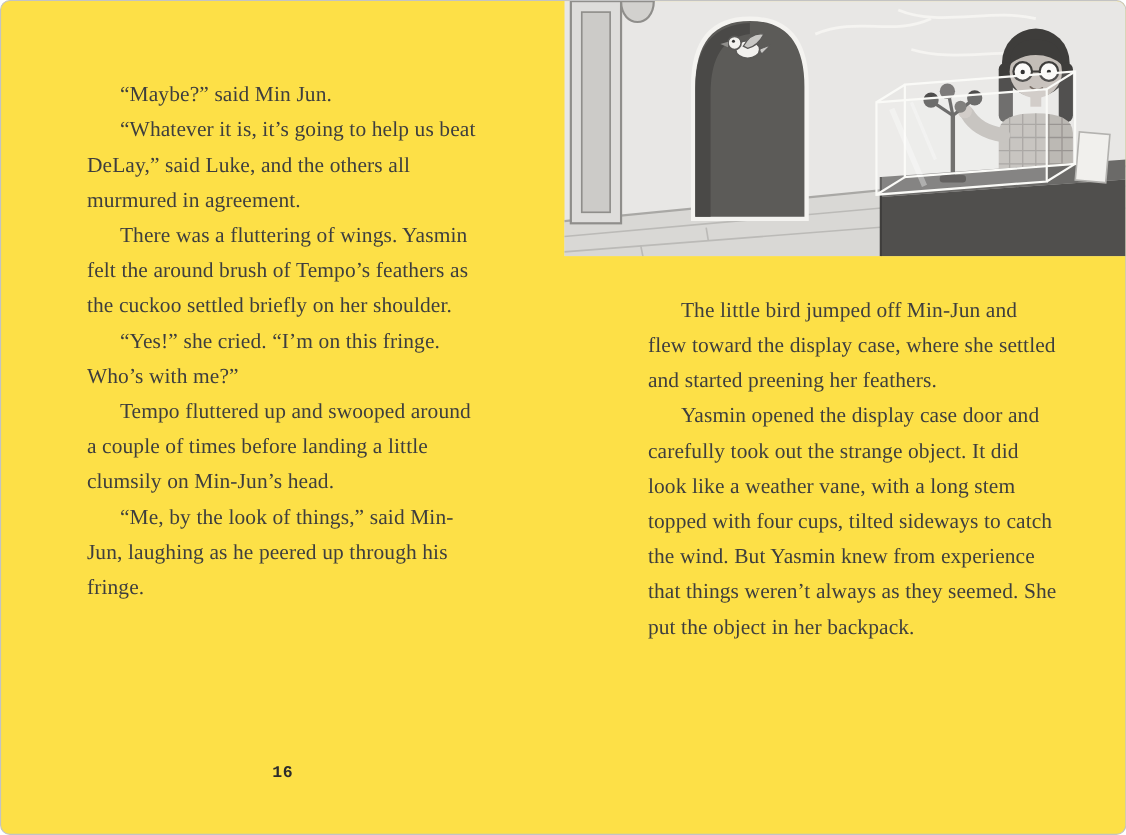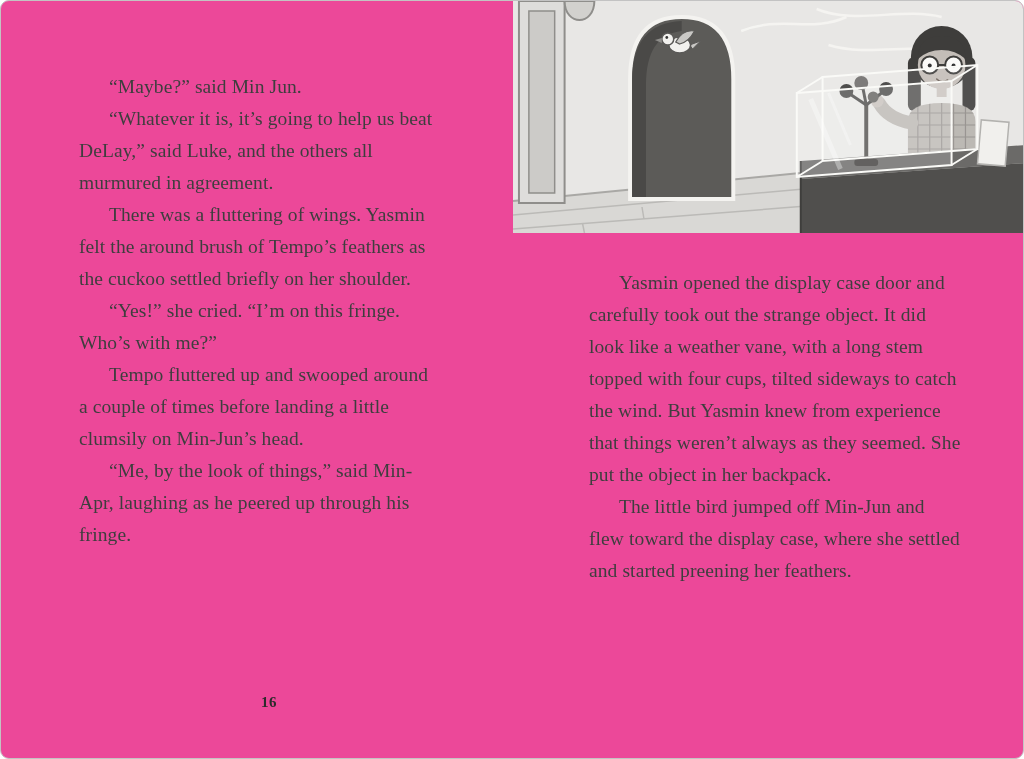--- a/index.html
+++ b/index.html
@@ -1,21 +1,21 @@
 <!DOCTYPE html>
 <html><head>
 <meta charset="utf-8">
 <style>
   html, body { margin: 0; padding: 0; background: #ffffff; }
   .spread {
     position: relative;
     width: 1024px;
     height: 759px;
     box-sizing: border-box;
-    background: #ec4899;
+    background: #fde047;
     border: 1px solid #c3c3c3;
     border-radius: 9px;
     overflow: hidden;
     font-family: "Liberation Serif", "DejaVu Serif", serif;
     color: #3e3e3e;
   }
   .page { position: absolute; top: 0; height: 100%; width: 512px; }
   .page-left  { left: 0; }
   .page-right { left: 512px; }
 
@@ -34,43 +34,43 @@
   .illustration {
     position: absolute;
     top: 0; left: 0;
     width: 512px; height: 232px;
   }
   .illustration svg { display: block; width: 100%; height: 100%; }
 
   .page-number {
     position: absolute;
     bottom: 47px;
-    left: 12px;
+    left: 0;
     width: 100%;
     text-align: center;
-    font-family: Liberation Serif, serif;
+    font-family: Liberation Mono, monospace;
     font-weight: bold;
     font-size: 15px;
     letter-spacing: 0.5px;
     color: #2c2c2c;
   }
 </style>
 </head>
 <body>
 
 <div class="spread">
 
   <section class="page page-left">
     <div class="text-block">
       <p>“Maybe?” said Min Jun.</p>
       <p>“Whatever it is, it’s going to help us beat DeLay,” said Luke, and the others all murmured in agreement.</p>
       <p>There was a fluttering of wings. Yasmin felt the around brush of Tempo’s feathers as the cuckoo settled briefly on her shoulder.</p>
       <p>“Yes!” she cried. “I’m on this fringe. Who’s with me?”</p>
       <p>Tempo fluttered up and swooped around a couple of times before landing a little clumsily on Min-Jun’s head.</p>
-      <p>“Me, by the look of things,” said Min-Apr, laughing as he peered up through his fringe.</p>
+      <p>“Me, by the look of things,” said Min-Jun, laughing as he peered up through his fringe.</p>
     </div>
     <div class="page-number">16</div>
   </section>
 
   <section class="page page-right">
 
     <figure class="illustration" style="margin:0" role="img" aria-label="Grayscale illustration: a girl with round glasses and dark hair reaches into a glass display case holding a cupped weather-vane object on a desk; a small bird flies near a dark archway with swirling wind lines.">
       <svg viewBox="0 0 516 232" preserveAspectRatio="none" xmlns="http://www.w3.org/2000/svg">
 
         <rect x="0" y="0" width="516" height="232" fill="#e8e7e5"></rect>
@@ -180,18 +180,18 @@
           <line x1="442" y1="80" x2="468" y2="64"></line>
           <line x1="442" y1="164" x2="468" y2="148"></line>
           <line x1="286" y1="176" x2="312" y2="160"></line>
           <line x1="300" y1="98" x2="330" y2="168" stroke="#ffffff" stroke-width="5" opacity="0.35"></line>
           <line x1="318" y1="92" x2="340" y2="144" stroke="#ffffff" stroke-width="3" opacity="0.3"></line>
         </g>
       </svg>
     </figure>
 
     <div class="text-block">
+      <p>The little bird jumped off Min-Jun and flew toward the display case, where she settled and started preening her feathers.</p>
       <p>Yasmin opened the display case door and carefully took out the strange object. It did look like a weather vane, with a long stem topped with four cups, tilted sideways to catch the wind. But Yasmin knew from experience that things weren’t always as they seemed. She put the object in her backpack.</p>
-      <p>The little bird jumped off Min-Jun and flew toward the display case, where she settled and started preening her feathers.</p>
     </div>
   </section>
 
 </div>
 
 </body></html>

